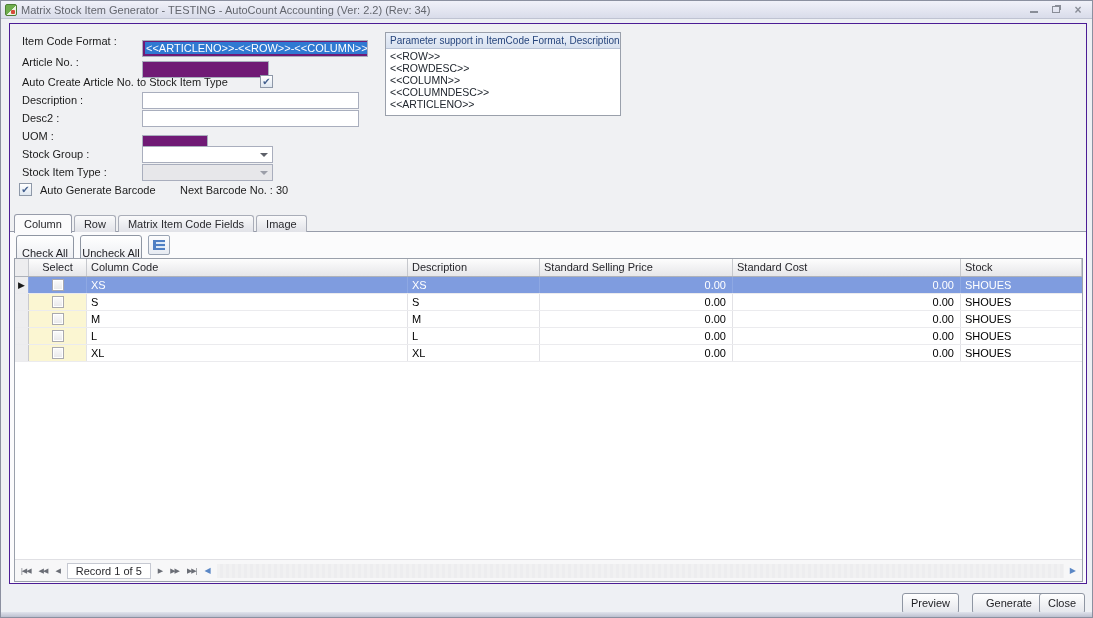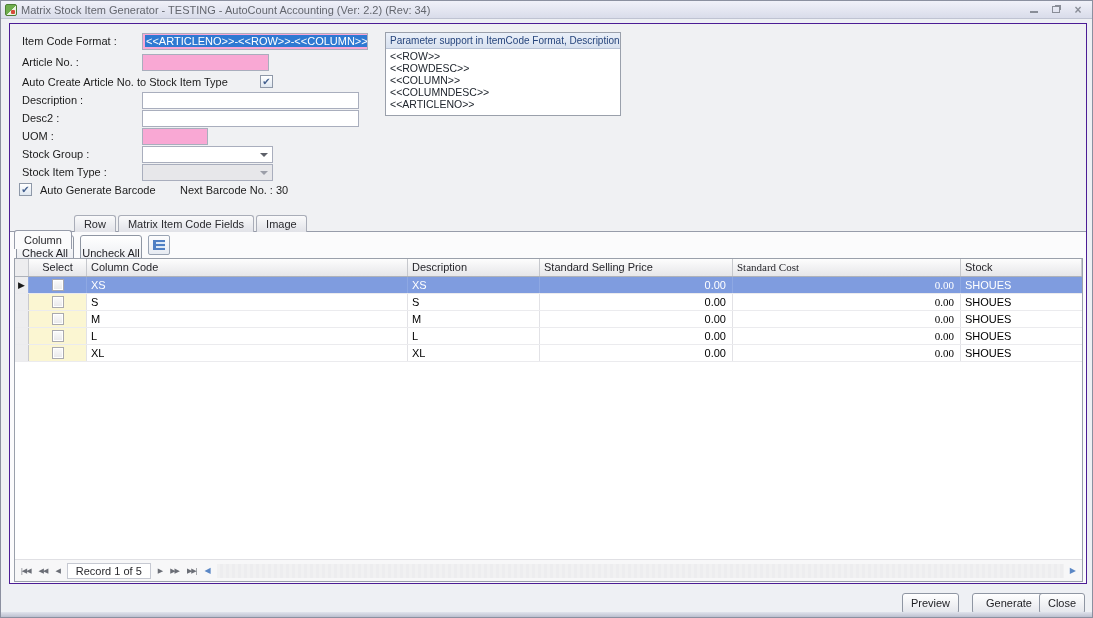--- a/index.html
+++ b/index.html
@@ -19,21 +19,21 @@
   .wb-min i { display:block; width:8px; height:0; border-bottom:2px solid #898d97; margin-top:5px; }
   .wb-restore i { display:block; width:8px; height:7px; border:1px solid #898d97; box-shadow:2px -2px 0 -1px #898d97; }
   .wb-close { font-size:12px; font-weight:bold; line-height:10px; }
 
   
   .panel { position:absolute; left:8px; top:22px; width:1078px; height:561px;
     background:#f0f1f3; border:1px solid #4c1d95; }
 
   .flabel { position:absolute; font-size:11px; color:#1c1c1c; white-space:nowrap; }
   .field { position:absolute; height:17px; border:1px solid #a9aebd; background:#fff; font-size:11px; line-height:15px; padding:0 2px; overflow:hidden; }
-  .field.req { background:#f9a8d4; }
+  .field.req { background:#701a75;margin-top:7px; }
   .sel-text { background:#2f79d2; color:#fff; padding:0 1px; white-space:nowrap; }
   input.field { outline:none; color:#1c1c1c; }
   .combo { position:absolute; height:17px; border:1px solid #a9aebd; background:#fff; }
   .combo .arrow { position:absolute; right:4px; top:6px; width:0; height:0;
     border-left:4px solid transparent; border-right:4px solid transparent; border-top:4px solid #5d6069; }
   .combo.disabled { background:#e7e7ea; }
   .combo.disabled .arrow { border-top-color:#9b9ea8; }
 
   .cb { position:absolute; width:13px; height:13px; border:1px solid #8e98a8;
     background:linear-gradient(#ffffff,#dfe7f0); font-size:10px; line-height:11px; text-align:center; color:#44618f; }
@@ -44,21 +44,21 @@
   .param-hd { height:16px; background:linear-gradient(#eaf0f9,#d8e1ef); border-bottom:1px solid #b6c1d4;
     font-size:10px; color:#26457c; line-height:15px; padding:0 4px; white-space:nowrap; overflow:hidden; }
   .param-item { font-size:10.5px; color:#20262e; line-height:12px; padding:0 4px; }
   .param-body { padding-top:1px; }
 
   
   .tabs { position:absolute; left:4px; top:190px; height:18px; display:flex; gap:2px; z-index:3; }
   .tab { height:17px; margin-top:1px; padding:0 9px; font-size:11px; line-height:16px; color:#2a2a2e;
     background:linear-gradient(#fafafb,#e1e2e8); border:1px solid #a9adb8; border-bottom:none;
     border-radius:3px 3px 0 0; }
-  .tab.active { height:19px; margin-top:16px; background:#fbfbfc; border-color:#979caa; line-height:18px; }
+  .tab.active { height:19px; margin-top:0; background:#fbfbfc; border-color:#979caa; line-height:18px; }
   .tabpage { position:absolute; left:0; right:0; top:207px; bottom:0; background:#fbfbfc; border-top:1px solid #979caa; }
 
   
   .btn { font-size:11px; color:#1d1d22; text-align:center;
     background:linear-gradient(#ffffff,#e4e6ec); border:1px solid #8f96a3; border-radius:3px; }
   .toolbar { position:absolute; left:6px; top:3px; display:flex; gap:6px; }
   .toolbar .btn { height:36px; line-height:18px;text-decoration:underline; }
   .btn-checkall { width:58px; }
   .btn-uncheckall { width:62px; }
   .btn-icon { width:22px; height:20px; display:flex; align-items:center; justify-content:center;
@@ -70,21 +70,21 @@
   .gridbox { position:absolute; left:4px; top:26px; width:1069px; bottom:1px; border:1px solid #9aa0ab; background:#fff; }
   .g-row { display:flex; height:17px; border-bottom:1px solid #ebebee; font-size:11px; }
   .g-head { display:flex; height:18px; background:linear-gradient(#fdfdfd,#e6e6e9); border-bottom:1px solid #aeb2ba; font-size:11px; color:#26262b; }
   .g-head .gc { line-height:17px; border-right:1px solid #c6c8cd; padding:0 4px; white-space:nowrap; overflow:hidden; }
   .gc { padding:0 4px; line-height:16px; border-right:1px solid #e2e2e6; white-space:nowrap; overflow:hidden; }
   .c-ind { width:14px; padding:0; background:#ededef; border-right:1px solid #c9c9ce; text-align:center; }
   .c-sel { width:58px; display:flex; align-items:center; justify-content:center; padding:0; }
   .c-code { width:321px; }
   .c-desc { width:132px; }
   .c-price { width:193px; text-align:right; padding-right:6px; }
-  .c-cost { width:228px; text-align:right; padding-right:6px;font-family:Liberation Serif, serif; }
+  .c-cost { width:228px; text-align:right; padding-right:6px; }
   .c-grp { flex:1; border-right:none; }
   .g-row .c-sel { background:#fbf6d2; }
   .g-row.selected { background:#7f9cdf; color:#fff; }
   .g-row.selected .c-sel { background:#7f9cdf; }
   .g-row.selected .gc { border-right-color:#8ea8e3; }
   .g-row.selected .c-ind { background:#ededef; color:#1a1a1a; font-size:9px; line-height:16px; }
   .gcb { width:12px; height:12px; border:1px solid #a9a9af; background:linear-gradient(#fbfbfb,#e8e8ea); box-shadow:inset 0 0 0 1px #fff; }
   .g-empty { background:#fff; position:absolute; left:0; right:0; top:105px; bottom:22px; }
 
   

